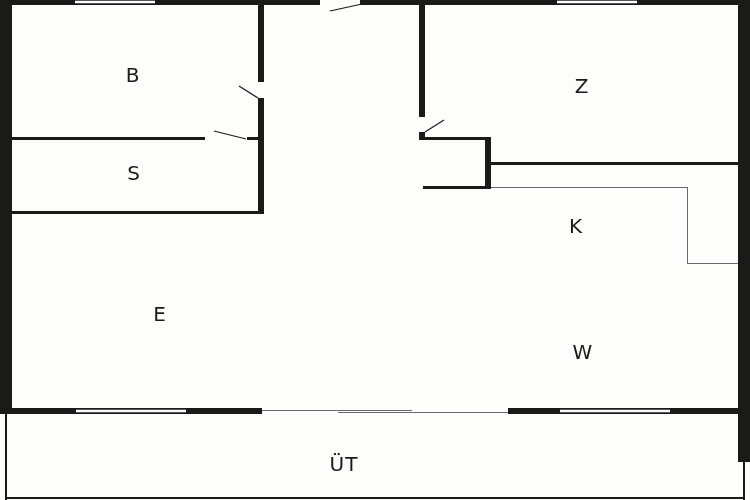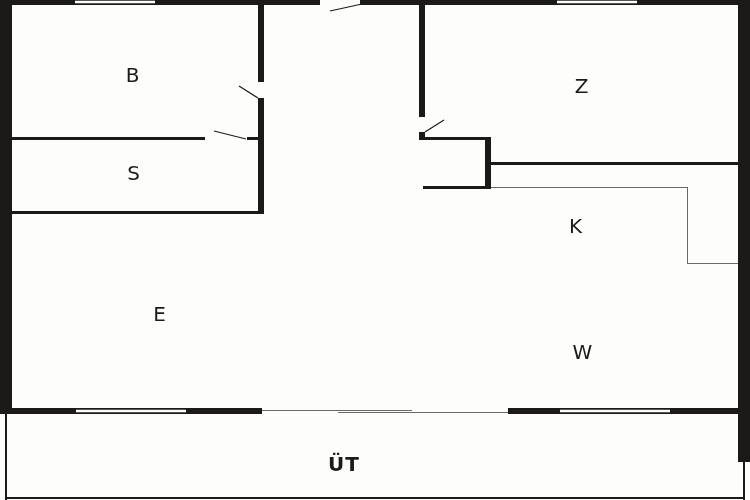--- a/index.html
+++ b/index.html
@@ -60,14 +60,14 @@
     <line x1="214" y1="131" x2="246" y2="139" stroke="#1c1a19" stroke-width="1.2"></line>
     <line x1="425" y1="132" x2="444" y2="120" stroke="#1c1a19" stroke-width="1.2"></line>
   </svg>
 
   <div class="label" style="left:133px;top:75px;">B</div>
   <div class="label" style="left:134px;top:173px;">S</div>
   <div class="label" style="left:160px;top:314px;">E</div>
   <div class="label" style="left:582px;top:86px;">Z</div>
   <div class="label" style="left:576px;top:226px;">K</div>
   <div class="label" style="left:583px;top:352px;">W</div>
-  <div class="label" style="left:344px;top:464px;font-weight:bold;">ÜT</div>
+  <div class="label" style="left:344px;top:464px;">ÜT</div>
 </div>
 
 </body></html>

